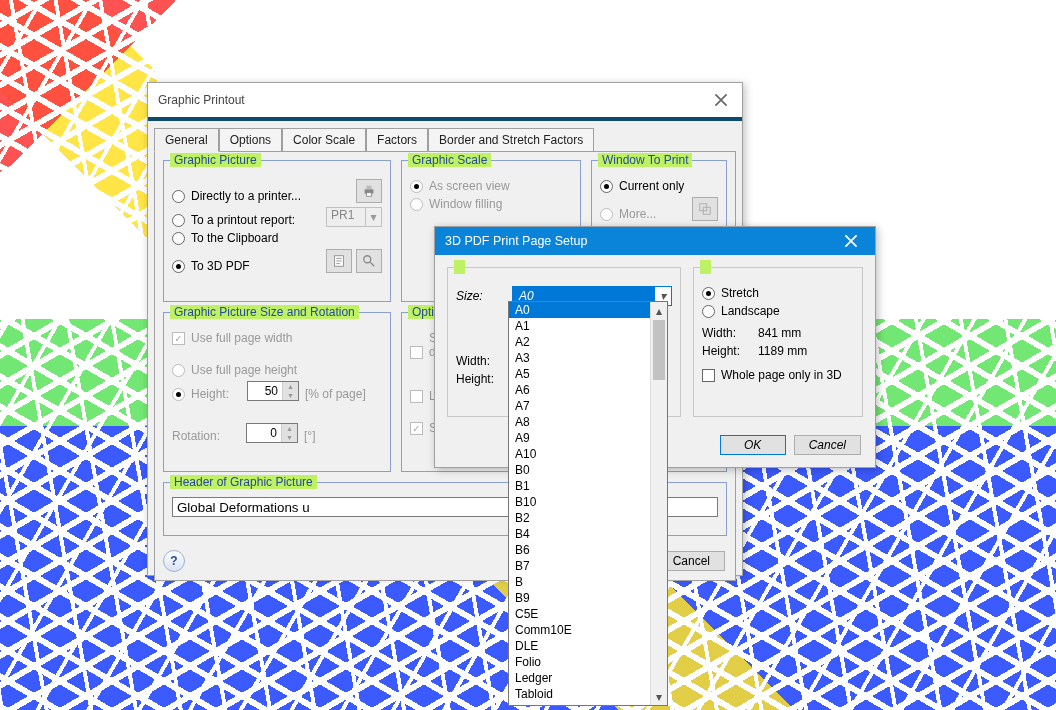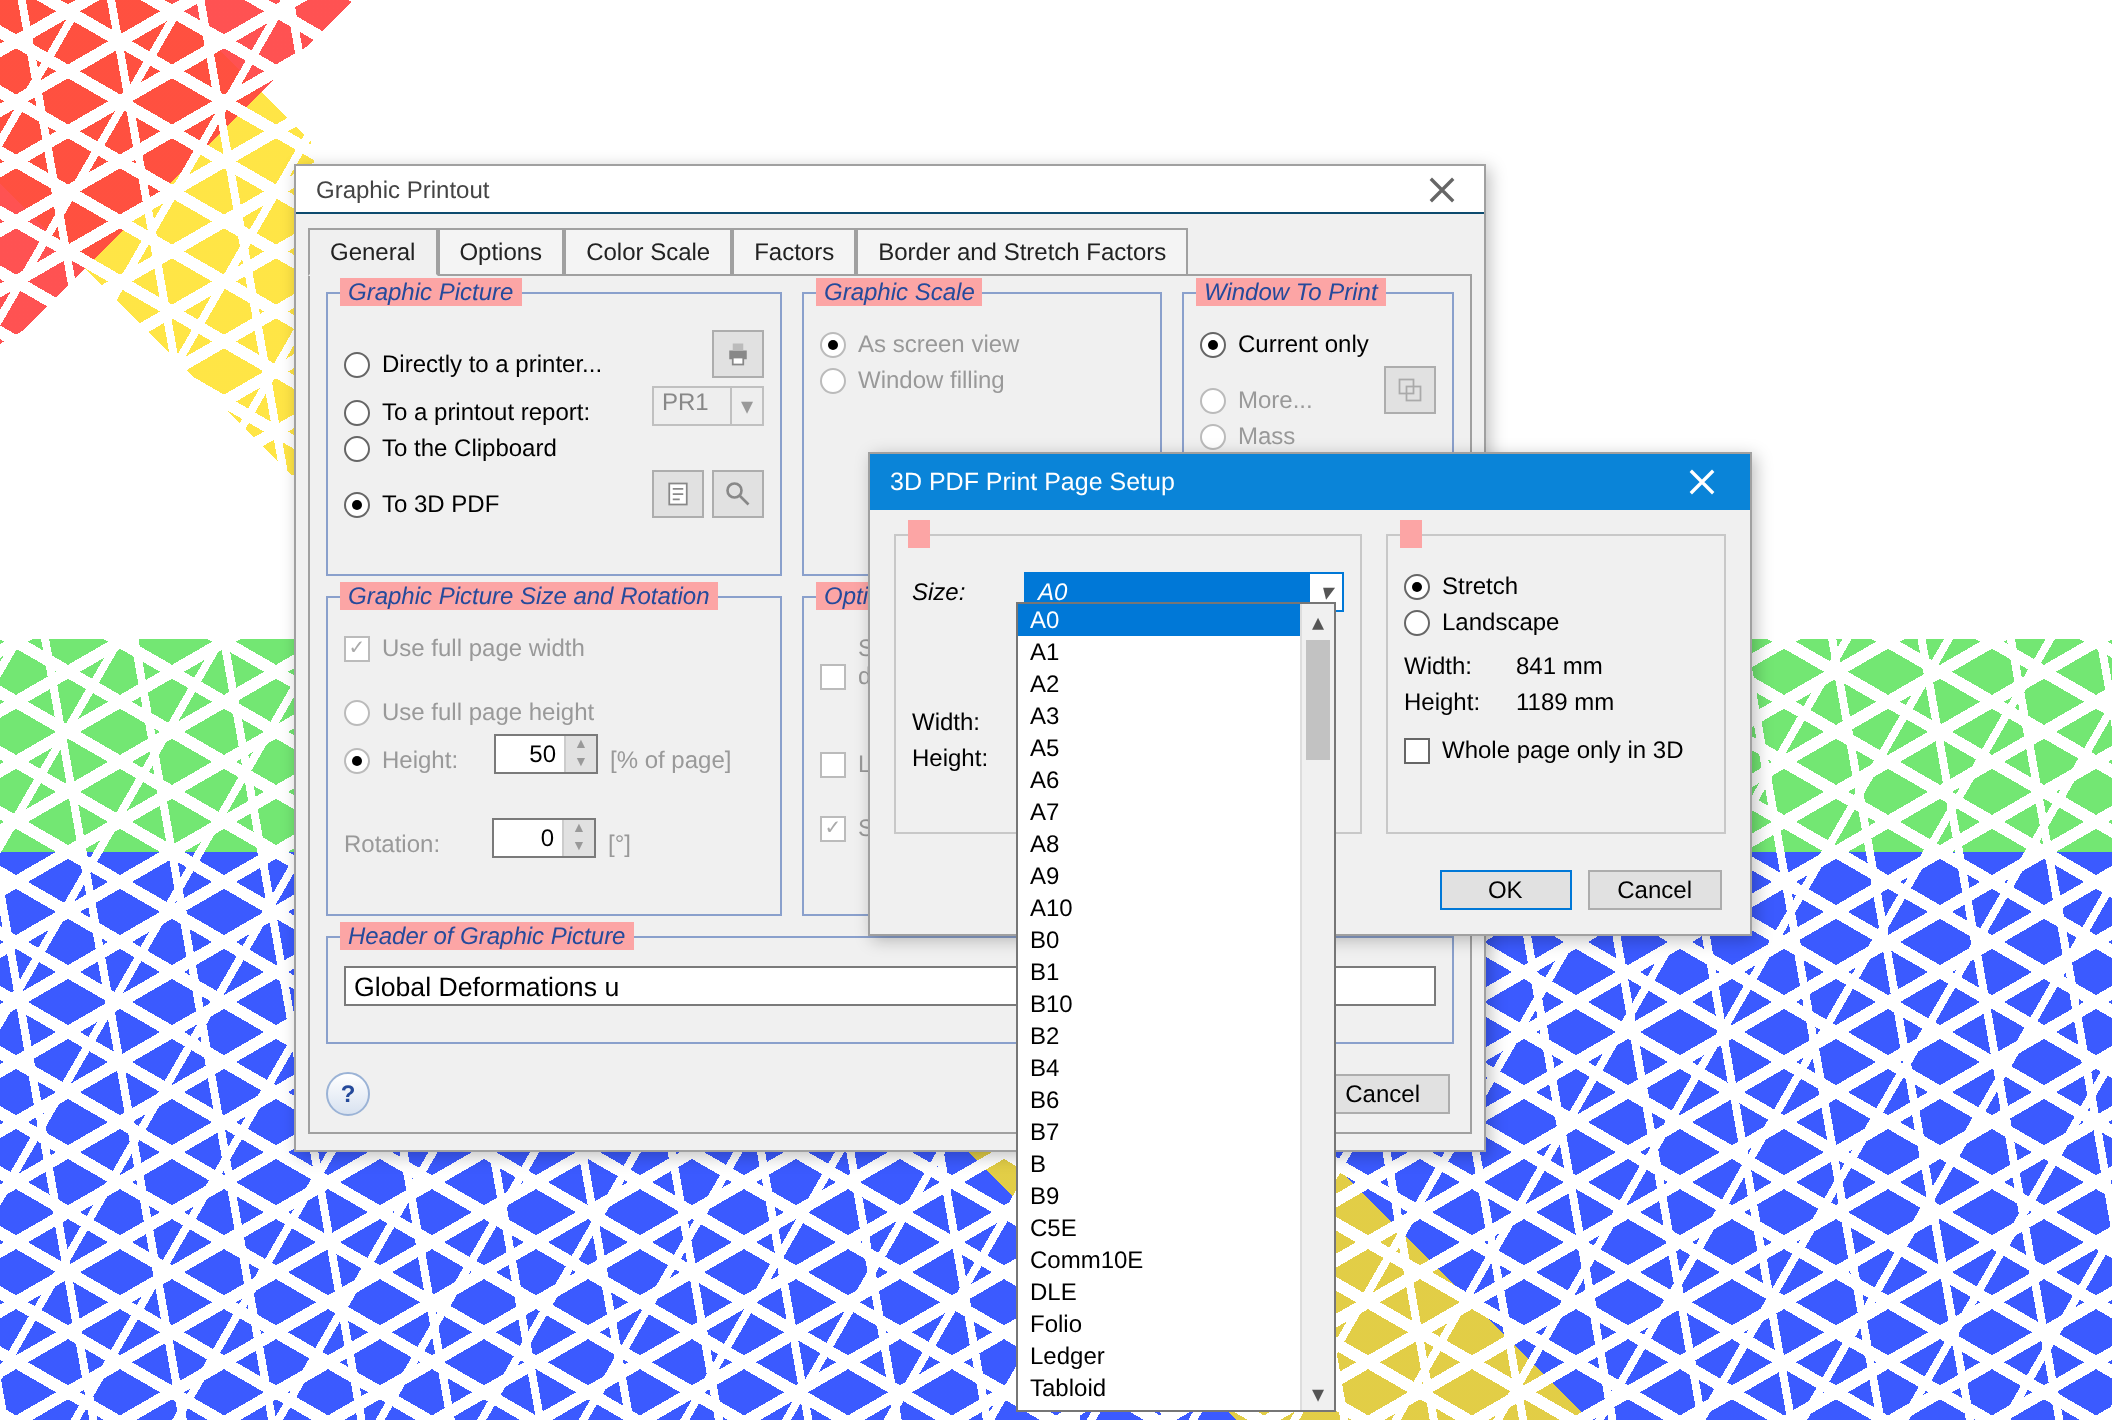--- a/index.html
+++ b/index.html
@@ -40,26 +40,26 @@
   }
 
   
   .win {
     position: absolute;
     background: #f0f0f0;
     border: 1px solid #a0a0a0;
     box-shadow: 2px 2px 8px rgba(0,0,0,0.25);
   }
   .titlebar {
-    height: 24px;
+    height: 38px;
     display:flex; align-items:center; justify-content:space-between;
     padding: 0 6px 0 10px;
     color:#444;
     background:#fff;
-    border-bottom:1px solid #0c4a6e;
+    border-bottom:4px solid #0c4a6e;
   }
   .closebox {
     width:30px; height:20px;
     display:flex; align-items:center; justify-content:center;
     color:#666;
   }
 
   
   .tabs { display:flex; gap:0; margin: 6px 6px 0 6px; }
   .tab {
@@ -86,25 +86,24 @@
   
   .group {
     border:1px solid #8aa0cc;
     border-top:1px solid #8aa0cc;
     position:relative;
     padding: 14px 8px 8px 8px;
     background:#f0f0f0;
   }
   .group > .glabel {
     position:absolute; top:-8px; left:6px;
-    background:#fca5a5;
+    background:#bef264;
     padding:0 4px;
     color:#254a9b;
     font-size:12px;
-    font-style:italic;
   }
 
   .row { display:flex; align-items:flex-end; gap:6px; margin: 4px 0; }
   .row.spread { justify-content:space-between; }
 
   .radio, .chk {
     width:13px; height:13px; border:1px solid #666; background:#fff;
     display:inline-flex; align-items:center; justify-content:center;
     flex-shrink:0;
   }
@@ -426,21 +425,21 @@
         <span style="width:50px">Height:</span>
         <span>1189 mm</span>
       </div>
       <div class="row" style="margin-top:10px;">
         <span class="chk"></span>
           <span>Whole page only in 3D</span>
       </div>
     </div>
   </div>
 
-  <div style="position:absolute; right:14px; bottom:12px; display:flex; gap:8px;">
+  <div style="position:absolute; right:14px; bottom:12px; display:flex; gap:8px;font-style:italic;">
     <div class="btn" style="border-color:#0078d7;">OK</div>
     <div class="btn">Cancel</div>
   </div>
 </div>
 
 <div class="dropdown" style="left:508px; top:301px; height:405px;">
   <div id="dd-items">
       <div class="item sel">A0</div>
       <div class="item">A1</div>
       <div class="item">A2</div>

